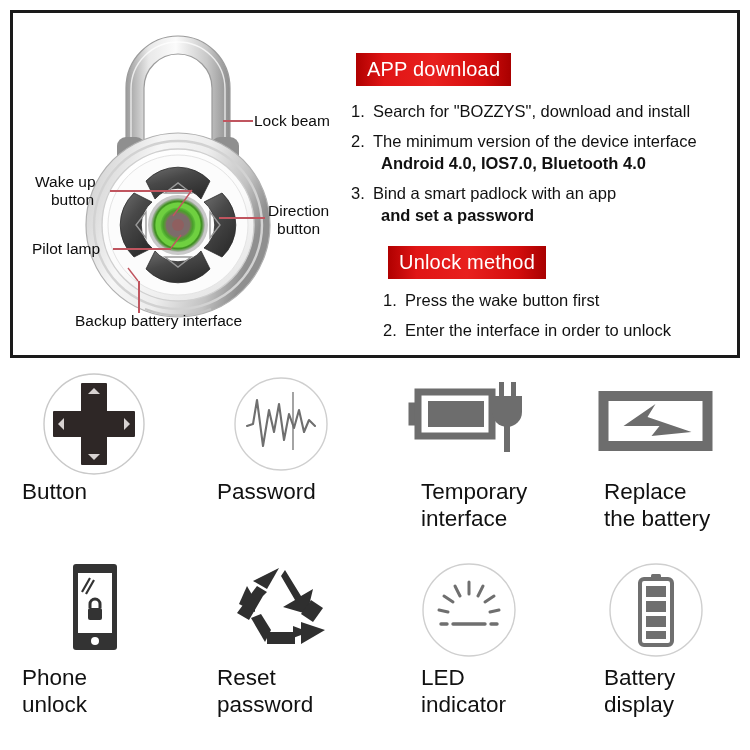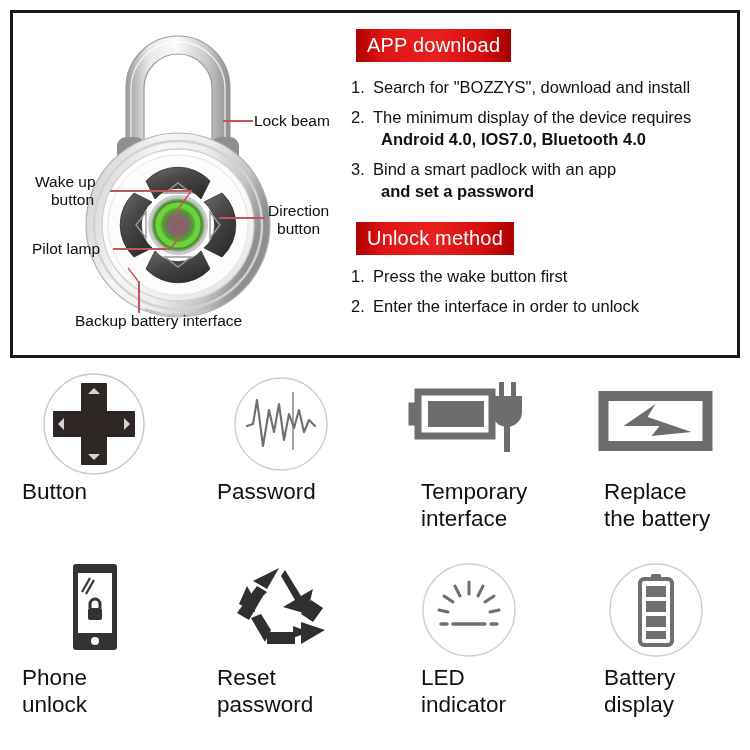--- a/index.html
+++ b/index.html
@@ -86,21 +86,21 @@
   .section-tag {
     display: inline-block;
     color: #ffffff;
     font-size: 20px;
     line-height: 1;
     padding: 6px 11px 7px 11px;
     background: #cf0a0a;
     background-image: linear-gradient(90deg,#b00000 0%,#e01515 18%,#e8201e 50%,#d40d0d 82%,#a80000 100%);
     letter-spacing: 0.2px;
   }
-  #tag-app-download { margin-left: 11px; }
+  #tag-app-download { margin-left: 11px; margin-top: 24px; }
   #tag-unlock-method { margin-left: 11px; }
 
   ol.steps {
     list-style: none;
     margin: 0;
     padding: 0;
   }
   ol.steps li {
     position: relative;
     color: #111111;
@@ -115,21 +115,21 @@
     top: 0;
   }
   ol.steps li .cont {
     display: block;
     padding-left: 8px;
     font-weight: bold;
   }
 
   #app-steps { margin-top: 14px; margin-left: 6px; }
   #unlock-steps { margin-top: 10px; margin-left: 6px; }
-  #tag-unlock-method-wrap { margin-top: 20px; }
+  #tag-unlock-method-wrap { margin-top: 20px; margin-left: 32px; }
 
   
   #icon-grid {
     position: absolute;
     left: 0px;
     top: 366px;
     width: 750px;
     height: 384px;
   }
   .grid-row {
@@ -302,21 +302,21 @@
     <div>
       <span class="section-tag" id="tag-app-download">APP download</span>
 
       <ol class="steps" id="app-steps">
         <li>
           <span class="num">1.</span>
           <span>Search for "BOZZYS", download and install</span>
         </li>
         <li>
           <span class="num">2.</span>
-          <span>The minimum display of the device requires</span>
+          <span>The minimum version of the device interface</span>
           <span class="cont">Android 4.0, IOS7.0, Bluetooth 4.0</span>
         </li>
         <li>
           <span class="num">3.</span>
           <span>Bind a smart padlock with an app</span>
           <span class="cont">and set a password</span>
         </li>
       </ol>
     </div>
 

